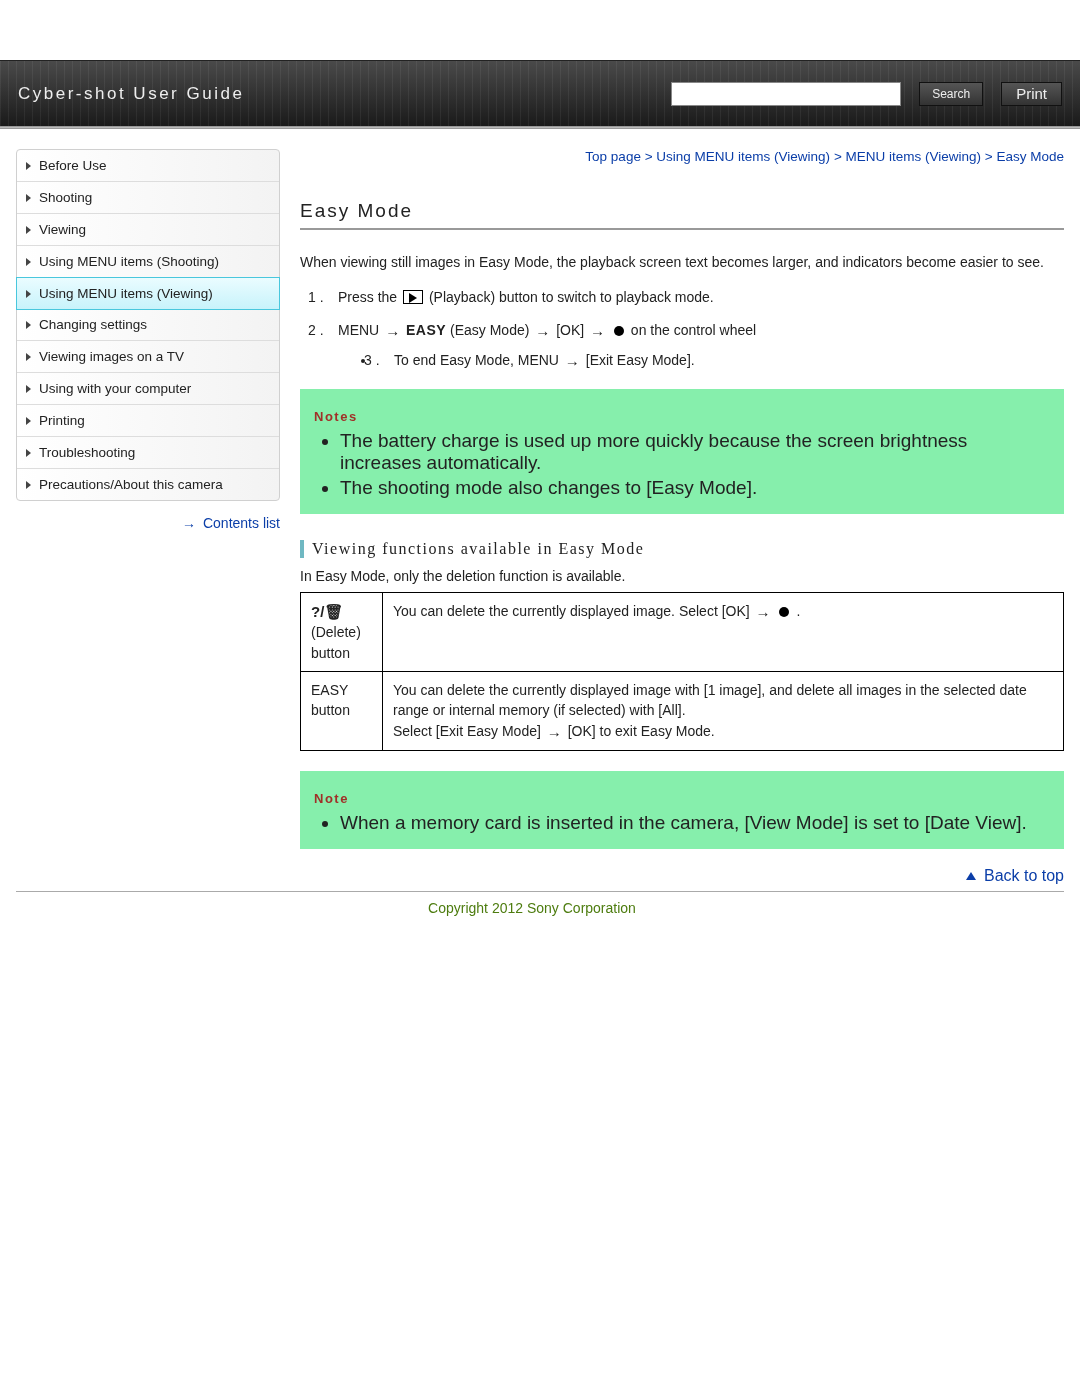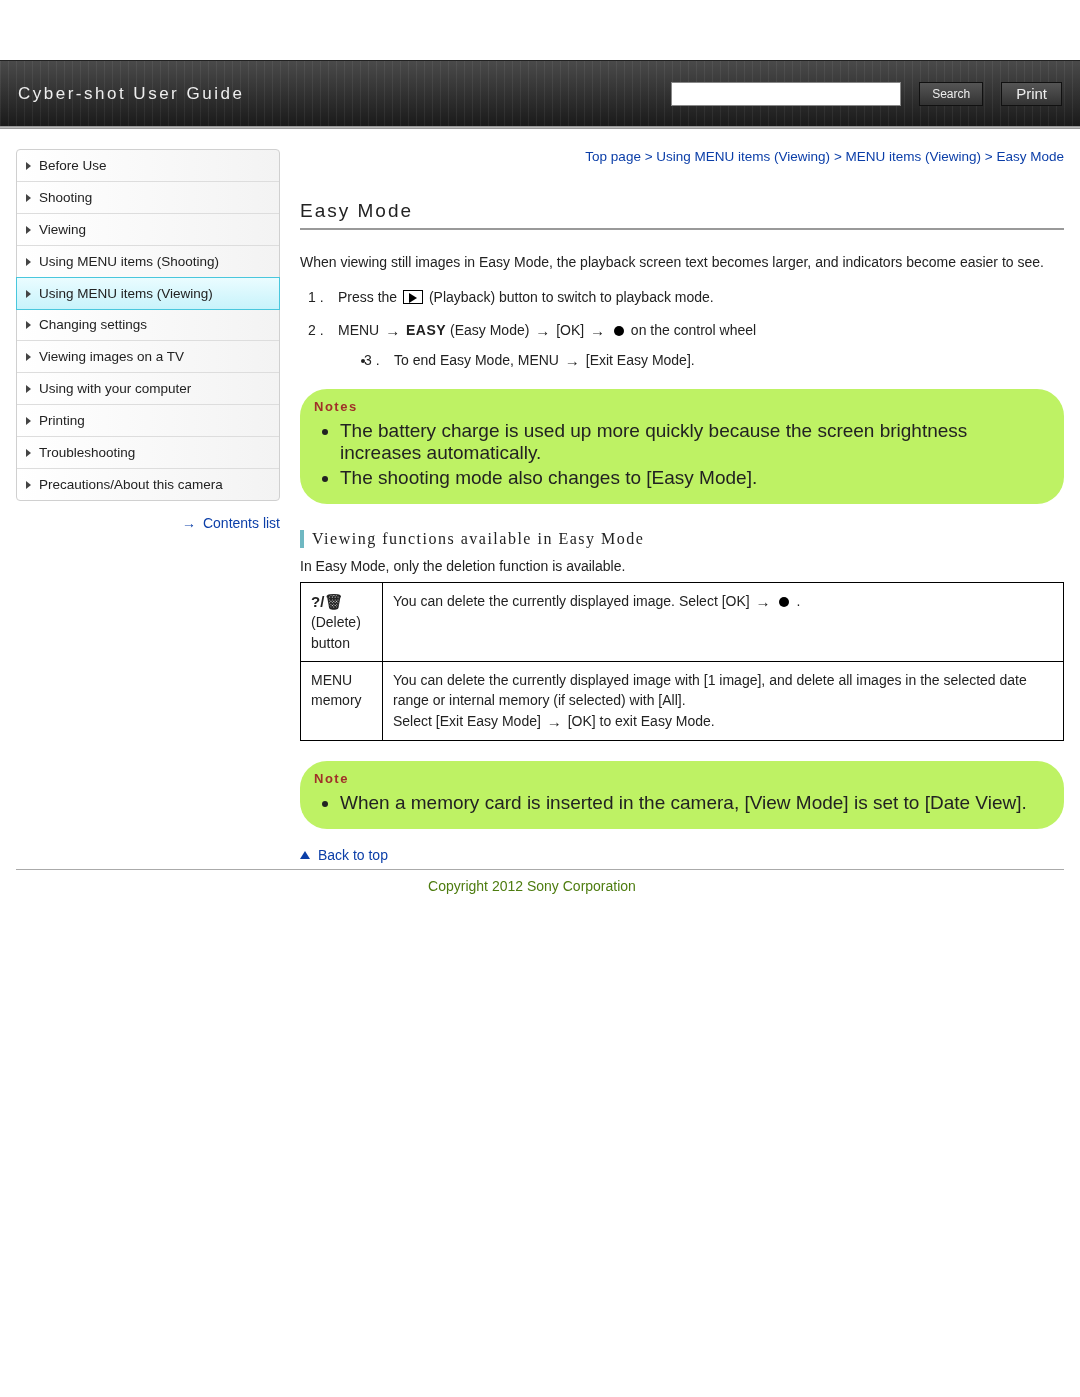--- a/index.html
+++ b/index.html
@@ -89,38 +89,38 @@
 }
 .playback-icon::after {
   content: ""; position: absolute; left: 5px; top: 2px;
   border-top: 5px solid transparent; border-bottom: 5px solid transparent; border-left: 8px solid #000;
 }
 .inline-arrow { display:inline-block; font-size:15px; vertical-align:-1px; margin:0 2px; }
 .easy-label { font-weight: bold; letter-spacing: 0.5px; }
 .dot { display:inline-block; width:10px; height:10px; background:#000; border-radius:50%; vertical-align:-1px; margin:0 3px; }
 ul.sub { list-style: disc; padding-left: 38px; margin-top: 6px; }
 .notes-box {
-  background: #bef264; padding: 10px 14px 12px 14px; margin-top: 16px; border-radius: 27px;
+  background: #86efac; padding: 20px 14px 12px 14px; margin-top: 16px;
 }
 .notes-title { color: #a03028; font-weight: bold; letter-spacing: 1.5px; font-size: 13px; margin-bottom: 6px; }
 .notes-box ul { list-style: disc; padding-left: 26px; }
 .notes-box li { margin-bottom: 3px; font-size: 19px; }
 h2.section {
   font-size: 16px; letter-spacing: 1.5px; font-weight: 400;
   border-left: 4px solid #6fb8c2; padding-left: 8px; margin: 26px 0 10px 0; font-family: Liberation Serif, serif;
 }
 .section-p { margin-bottom: 8px; font-size: 14px; }
 table.func {
   width: 100%; border-collapse: collapse; border: 1.5px solid #000;
   margin-bottom: 20px;
 }
 table.func td { border: 1.5px solid #000; padding: 8px 10px; font-size: 14px; vertical-align: top; line-height:1.45; }
 table.func td.lbl { width: 82px; }
 .qtrash { font-weight: bold; font-size: 15px; }
-.back-to-top { text-align: left; font-size: 14px; margin-top: 18px; }
+.back-to-top { text-align: right; font-size: 16px; margin-top: 18px; }
 .back-to-top a { color: #0b3ea8; text-decoration: none; }
 .tri-up { display:inline-block; width:0; height:0; border-left:5px solid transparent; border-right:5px solid transparent; border-bottom:8px solid #0b3ea8; vertical-align:1px; margin-right:4px; }
 hr.foot { border: none; border-top: 1px solid #aaa; margin: 6px 16px 0 16px; }
 .copyright { text-align: center; font-size: 14px; padding: 8px 16px 30px 0; color: #4d7c0f; }
 </style>
 </head>
 <body>
 
 <div class="page">
   <div class="topspace"></div>
@@ -217,21 +217,21 @@
             <span>(Delete) button</span>
           </td>
           <td>
             <span>You can delete the currently displayed image. Select [OK] </span>
             <span class="inline-arrow">→</span>
             <span class="dot"></span>
             <span> .</span>
           </td>
         </tr>
         <tr>
-          <td class="lbl">MENU memory</td>
+          <td class="lbl">EASY button</td>
           <td>
             <span>You can delete the currently displayed image with [1 image], and delete all images in the selected date range or internal memory (if selected) with [All].</span><br>
             <span>Select [Exit Easy Mode] </span>
             <span class="inline-arrow">→</span>
             <span> [OK] to exit Easy Mode.</span>
           </td>
         </tr>
       </tbody>
         </table>
 

